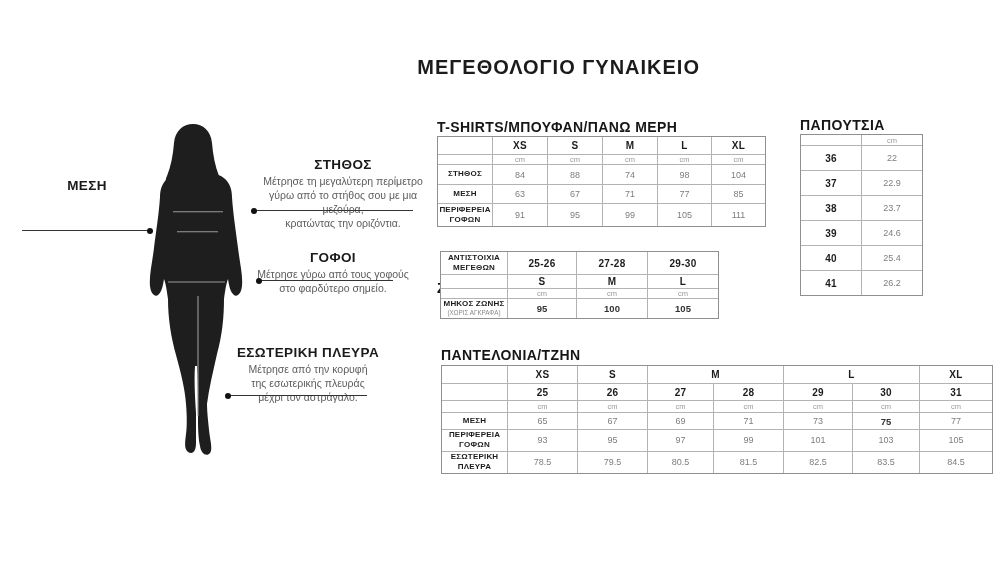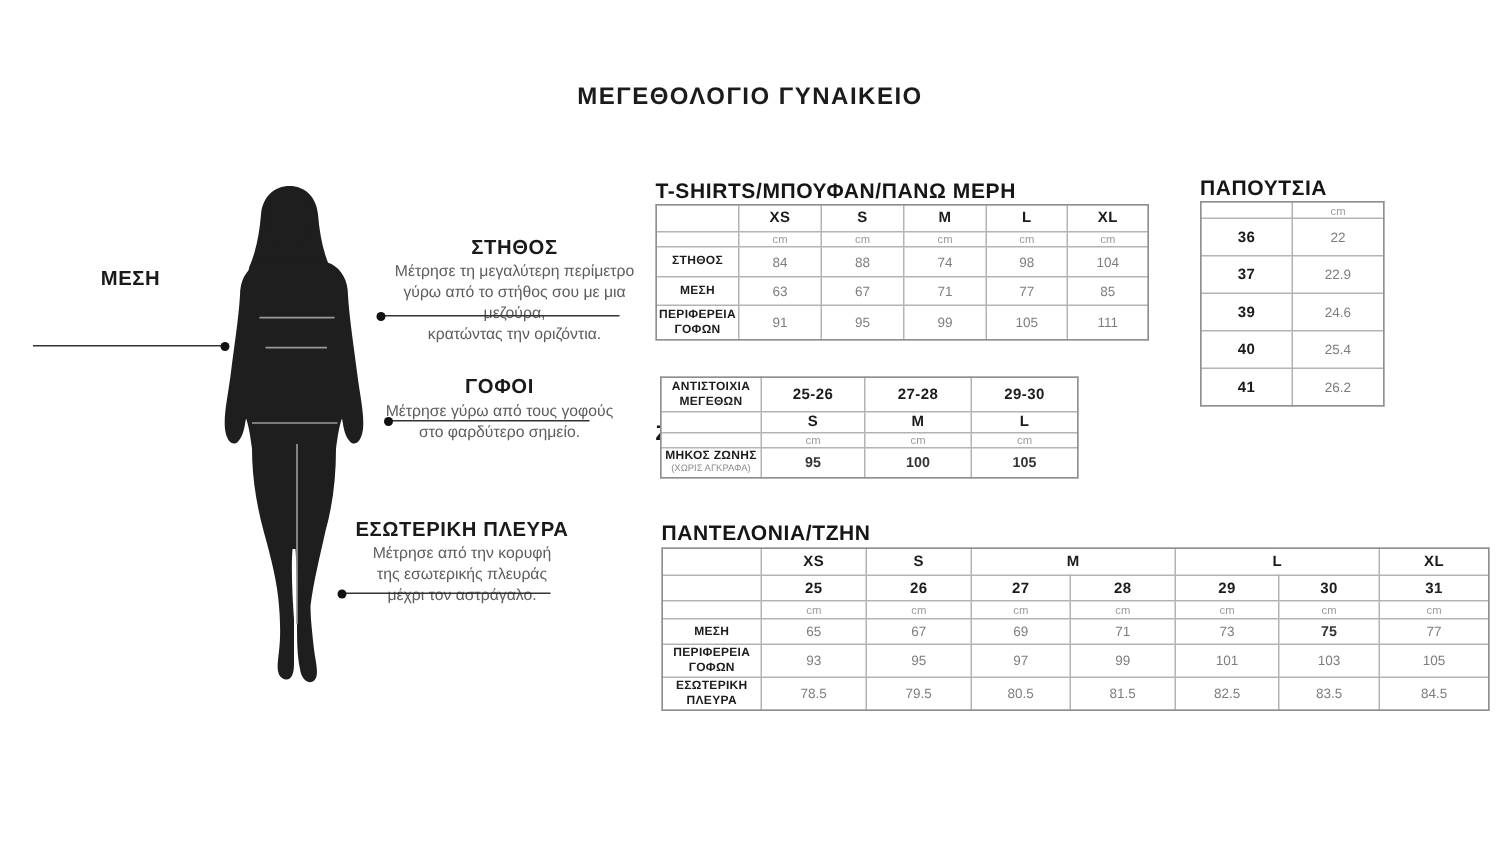--- a/index.html
+++ b/index.html
@@ -1,21 +1,21 @@
 <!DOCTYPE html>
 <html><head>
 <meta charset="utf-8">
 <style>
   * { margin:0; padding:0; box-sizing:border-box; }
   html,body { background:#ffffff; }
   body { font-family:"Liberation Sans", sans-serif; }
   .page { position:relative; width:1000px; height:563px; background:#fff; overflow:hidden; }
 
-  .page-title { position:absolute; left:300px; top:56px; width:400px; text-align:center;
-    font-size:16px; font-weight:bold; letter-spacing:1px; color:#1b1b1b; }
+  .page-title { position:absolute; left:300px; top:56px; width:400px; text-align:right;
+    font-size:20px; font-weight:bold; letter-spacing:1px; color:#1b1b1b; }
 
   
   .fig-svg { position:absolute; left:140px; top:118px; width:112px; height:340px; }
   .ann { position:absolute; text-align:center; }
   .ann-title { font-size:13.5px; font-weight:bold; letter-spacing:.4px; color:#1a1a1a; }
   .ann-desc { margin-top:3px; font-size:10.5px; line-height:1.32; color:#5c5c5c; white-space:pre-line; }
   .ann-waist  { left:2px;  top:178px; width:170px; }
   .ann-chest  { left:250px; top:157px; width:186px; }
   .ann-hips   { left:256px; top:250px; width:154px; }
   .ann-inseam { left:227px; top:345px; width:162px; }
@@ -209,20 +209,24 @@
         </tr>
         <tr style="height: 25px;">
           <td class="c-size">36</td>
           <td class="c-val">22</td>
         </tr>
         <tr style="height: 25px;">
           <td class="c-size">37</td>
           <td class="c-val">22.9</td>
         </tr>
         <tr style="height: 25px;">
+          <td class="c-size">38</td>
+          <td class="c-val">23.7</td>
+        </tr>
+        <tr style="height: 25px;">
           <td class="c-size">39</td>
           <td class="c-val">24.6</td>
         </tr>
         <tr style="height: 25px;">
           <td class="c-size">40</td>
           <td class="c-val">25.4</td>
         </tr>
         <tr style="height: 25px;">
           <td class="c-size">41</td>
           <td class="c-val">26.2</td>

